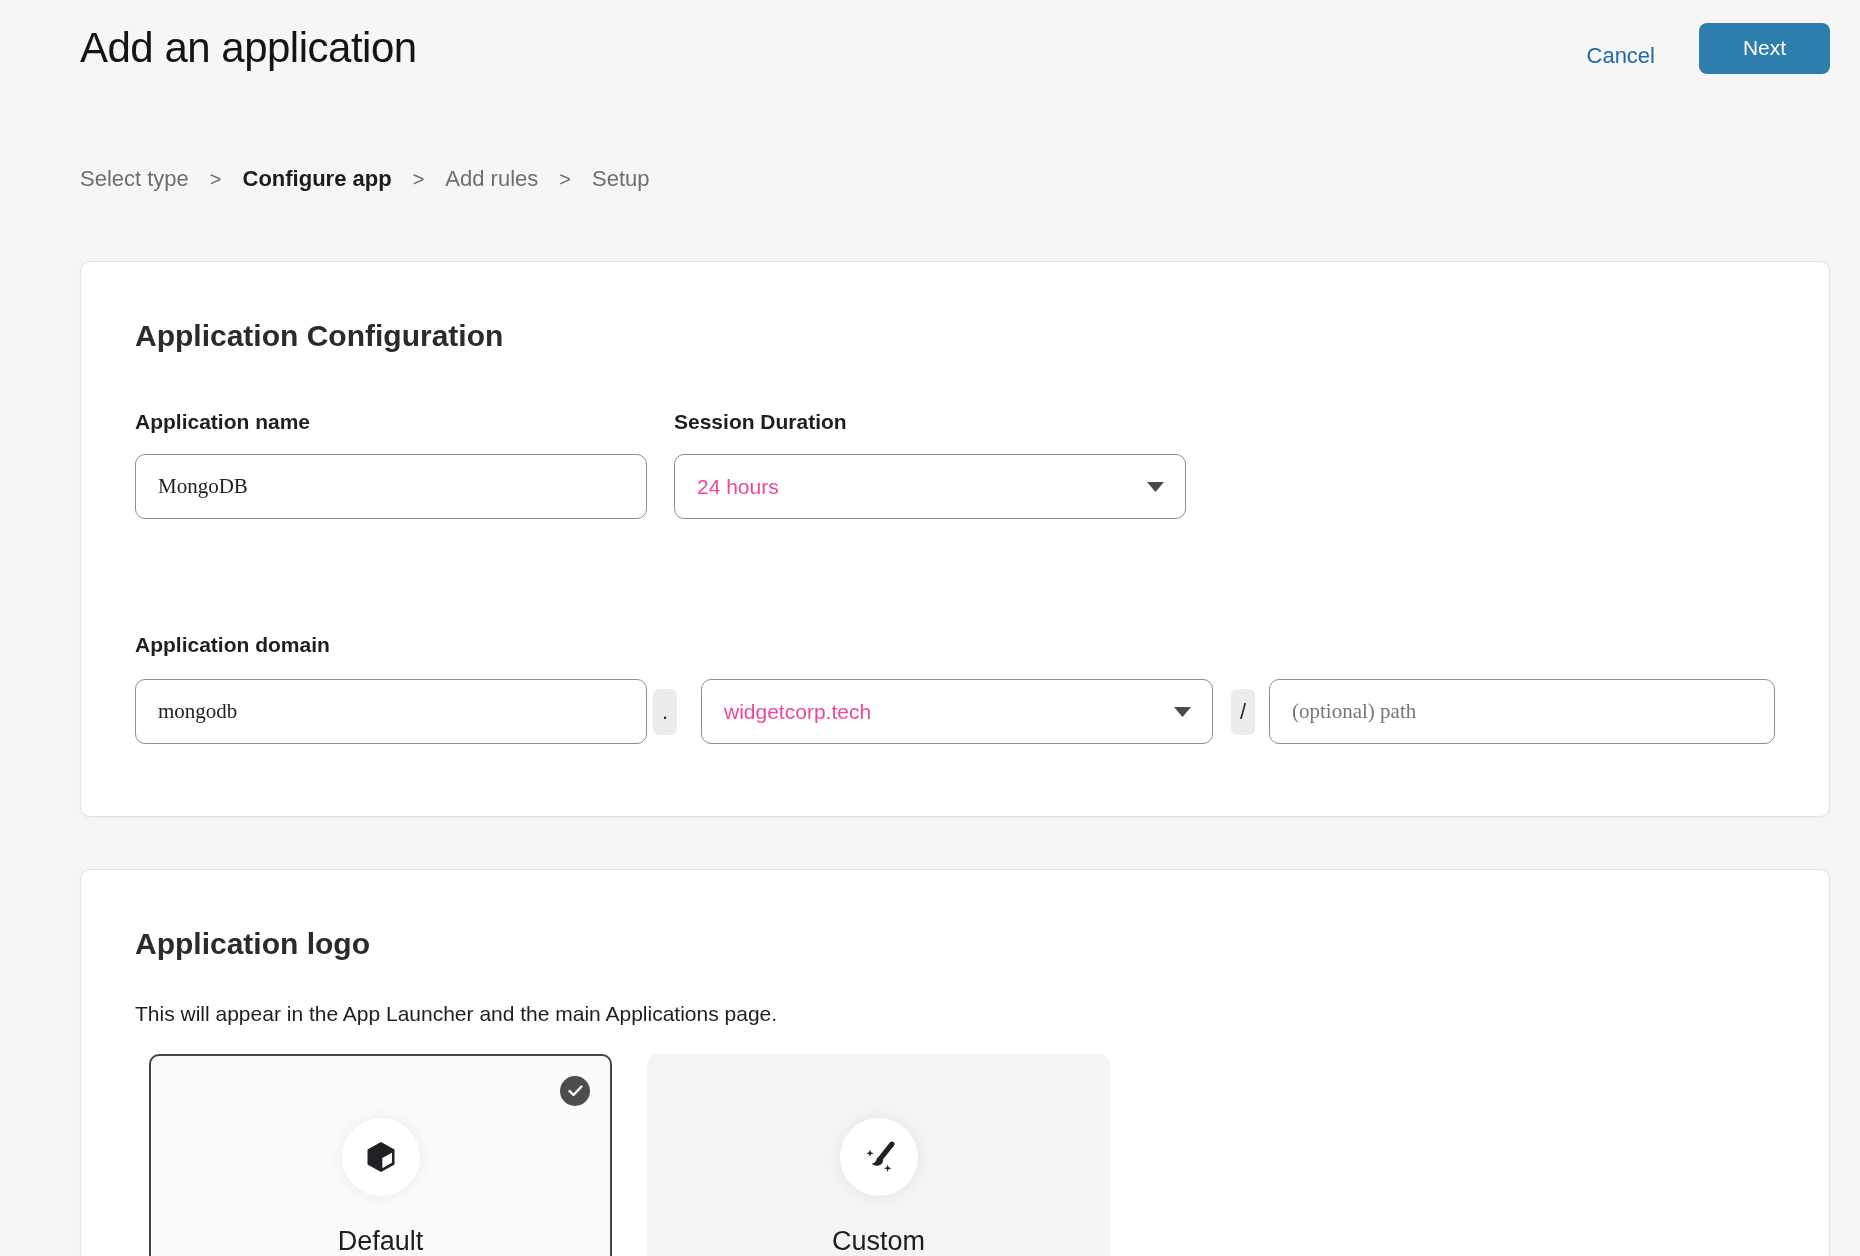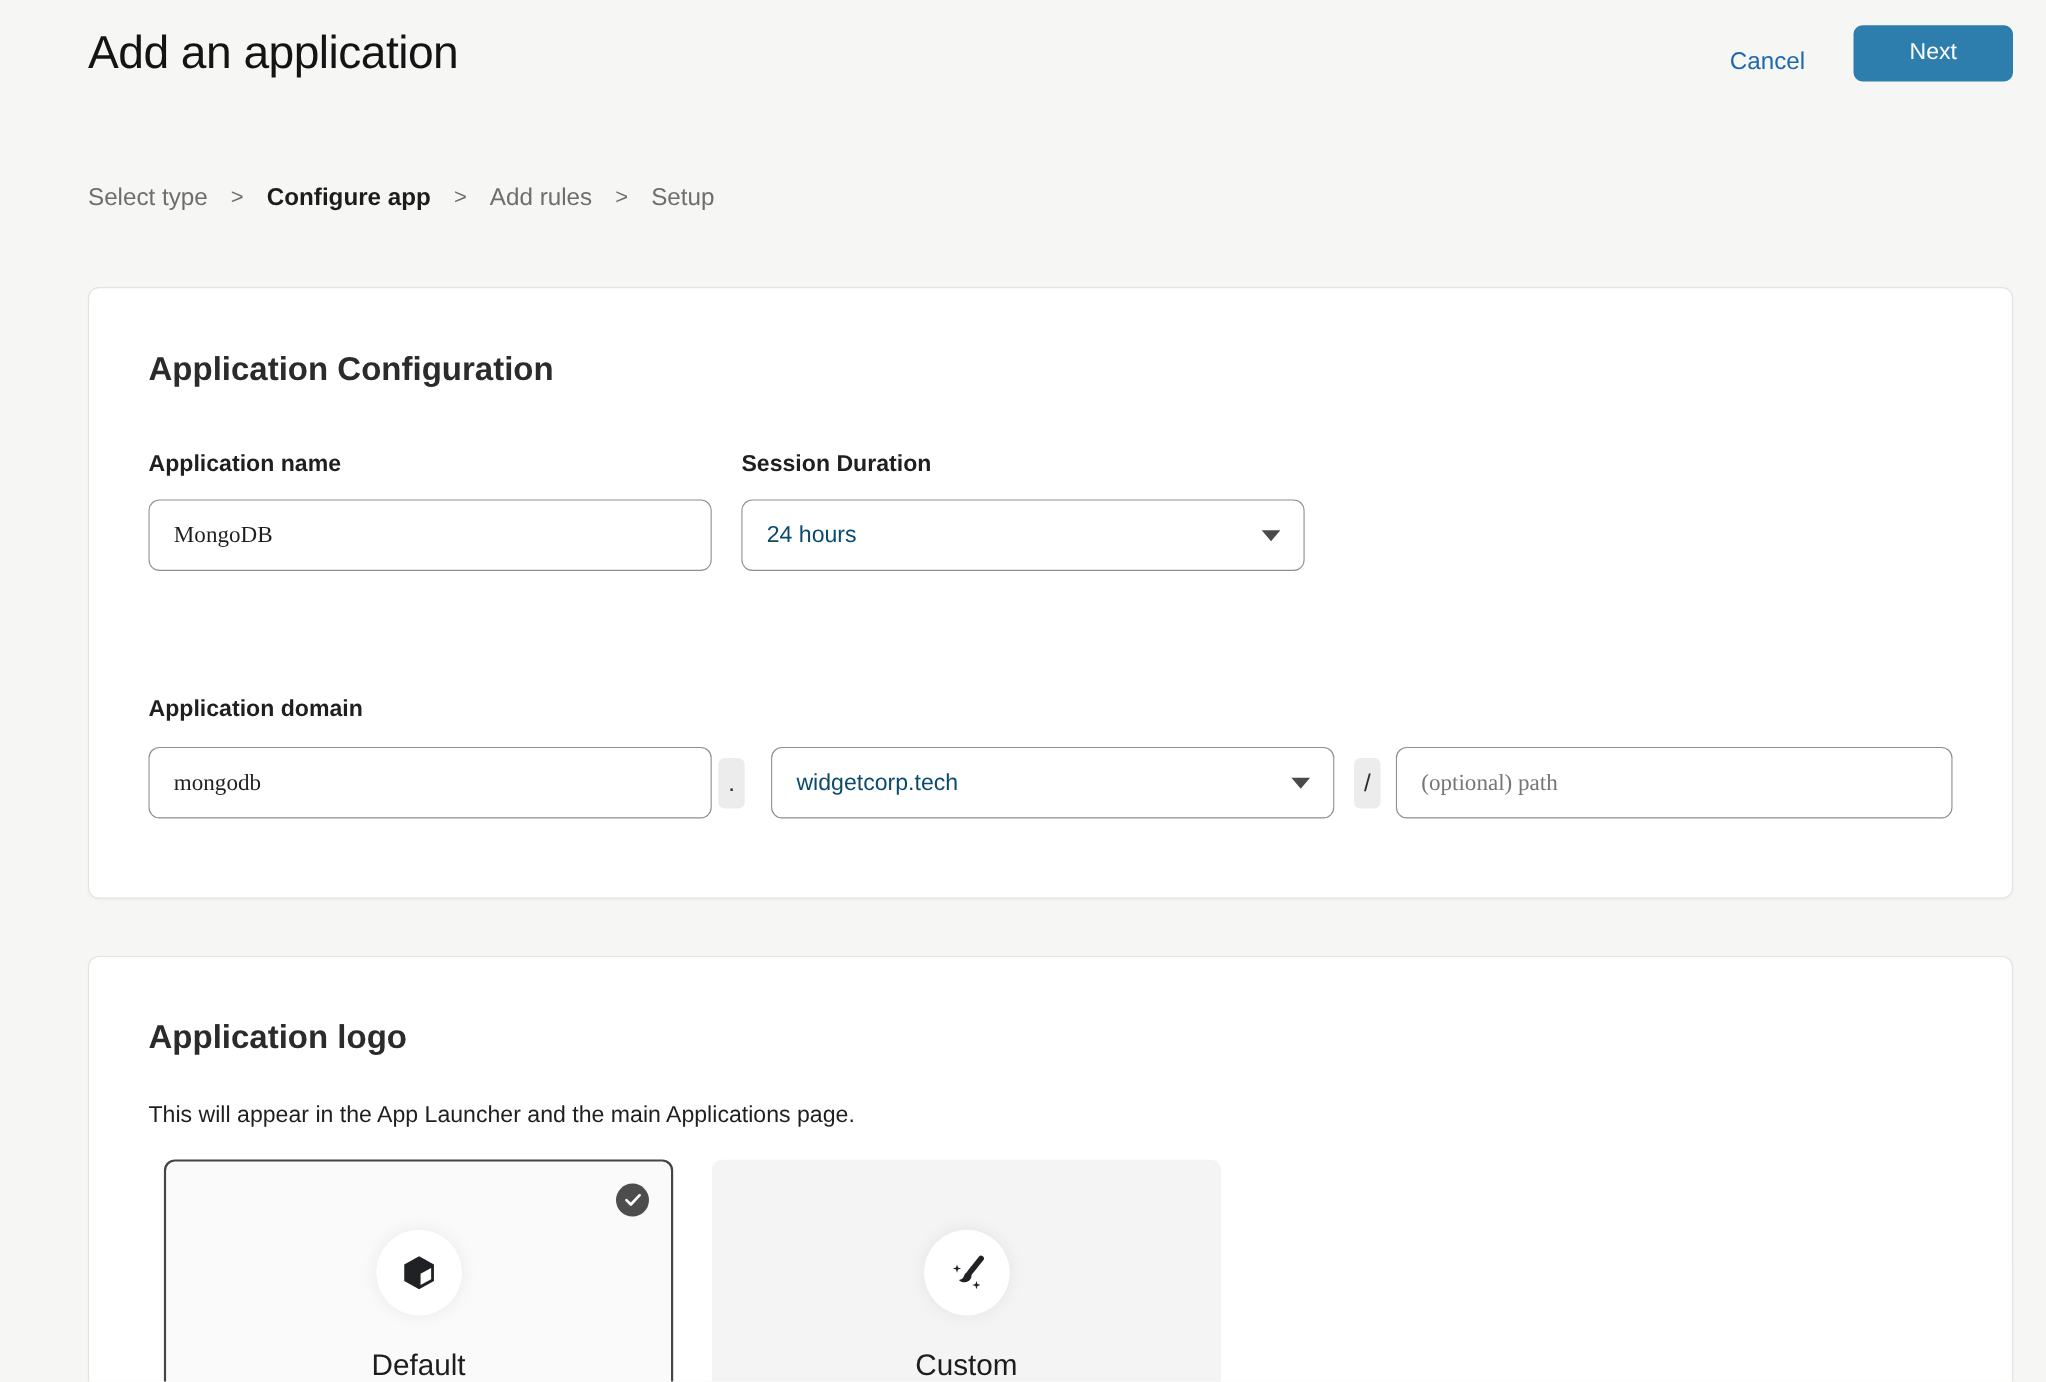--- a/index.html
+++ b/index.html
@@ -11,21 +11,21 @@
     overflow:hidden;
   }
   .page { width:1860px; height:1256px; padding:0 30px 0 80px; overflow:hidden; }
 
   
   .topbar { display:flex; justify-content:space-between; padding-top:20px; }
   .page-title { font-size:42px; font-weight:400; letter-spacing:-0.5px; color:#141414; line-height:56px; }
   .top-actions { display:flex; align-items:center; gap:44px; }
   .cancel-link { font-size:22px; color:#2068ad; text-decoration:none; cursor:pointer; background:none; border:none; font-family:inherit;margin-top:16px; }
   .next-button {
-    width:145px; height:51px; border:none; border-radius:8px;
+    width:131px; height:51px; border:none; border-radius:8px;
     background:#2d7dad; color:#ffffff; font-size:21px; font-family:inherit; cursor:pointer;
   }
 
   
   .breadcrumb { display:flex; align-items:center; gap:21px; margin-top:90px; font-size:22px; color:#6e6e6e; }
   .crumb { cursor:pointer; }
   .crumb.active { font-weight:bold; color:#1c1c1c; }
   .crumb-sep { color:#6e6e6e; font-size:20px; }
 
   
@@ -46,21 +46,21 @@
   .field { width:512px; }
   .field-label { display:block; font-size:21px; font-weight:bold; color:#1f1f1f; margin-bottom:20px; }
   .text-input {
     width:100%; height:65px; border:1px solid #8f8f8f; border-radius:10px;
     font-size:21px; font-family:Liberation Serif, serif; color:#1f1f1f; padding:0 22px; background:#fff; outline:none;
   }
   .text-input::placeholder { color:#767676; }
   .select-box {
     position:relative; width:512px; height:65px; border:1px solid #8f8f8f; border-radius:10px;
     background:#fff; display:flex; align-items:center; padding:0 52px 0 22px;
-    font-size:21px; color:#0c4a6e; cursor:pointer;
+    font-size:21px; color:#ec4899; cursor:pointer;
   }
   .select-box .chevron { position:absolute; right:20px; top:50%; transform:translateY(-50%); width:19px; height:12px; }
   .domain-section { margin-top:114px; }
   .domain-row { display:flex; align-items:center; }
   .sep-pill {
     height:46px; min-width:24px; padding:0 6px; margin:0 0 0 6px; border-radius:6px;
     background:#ececec; color:#2b2b2b; font-size:22px;
     display:flex; align-items:center; justify-content:center;
   }
   .sep-pill.slash { margin:0 14px 0 18px; }

